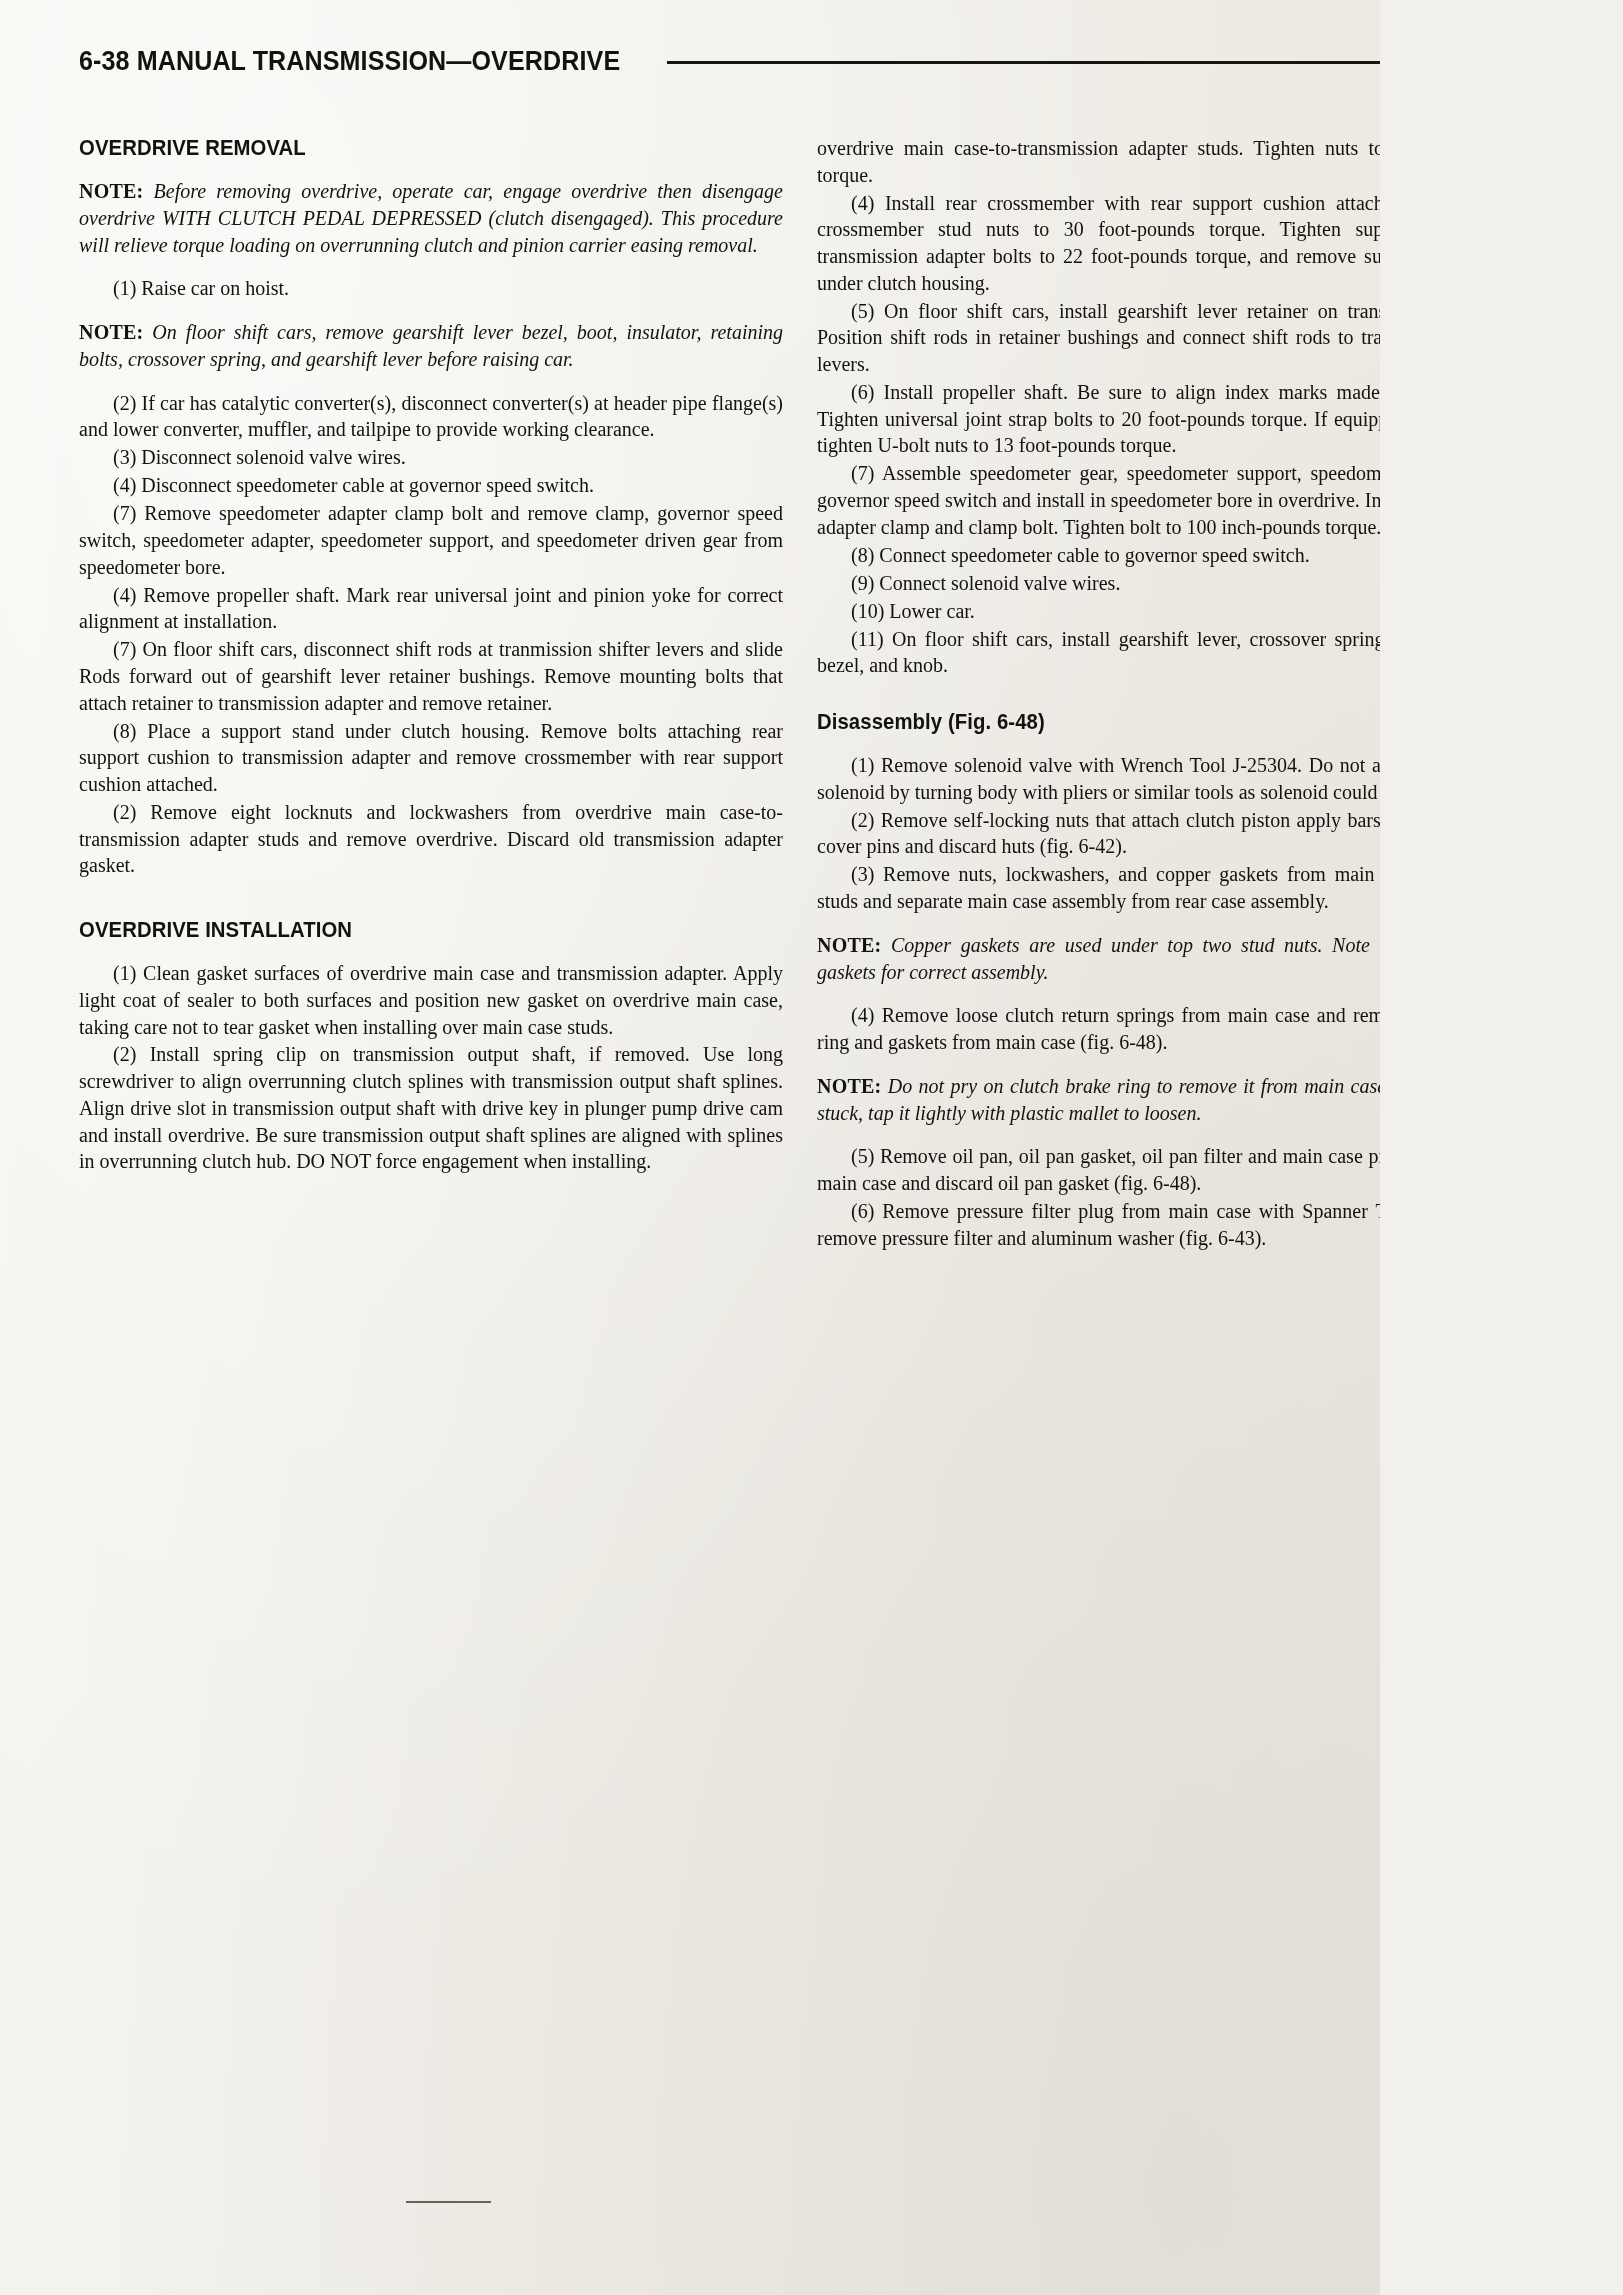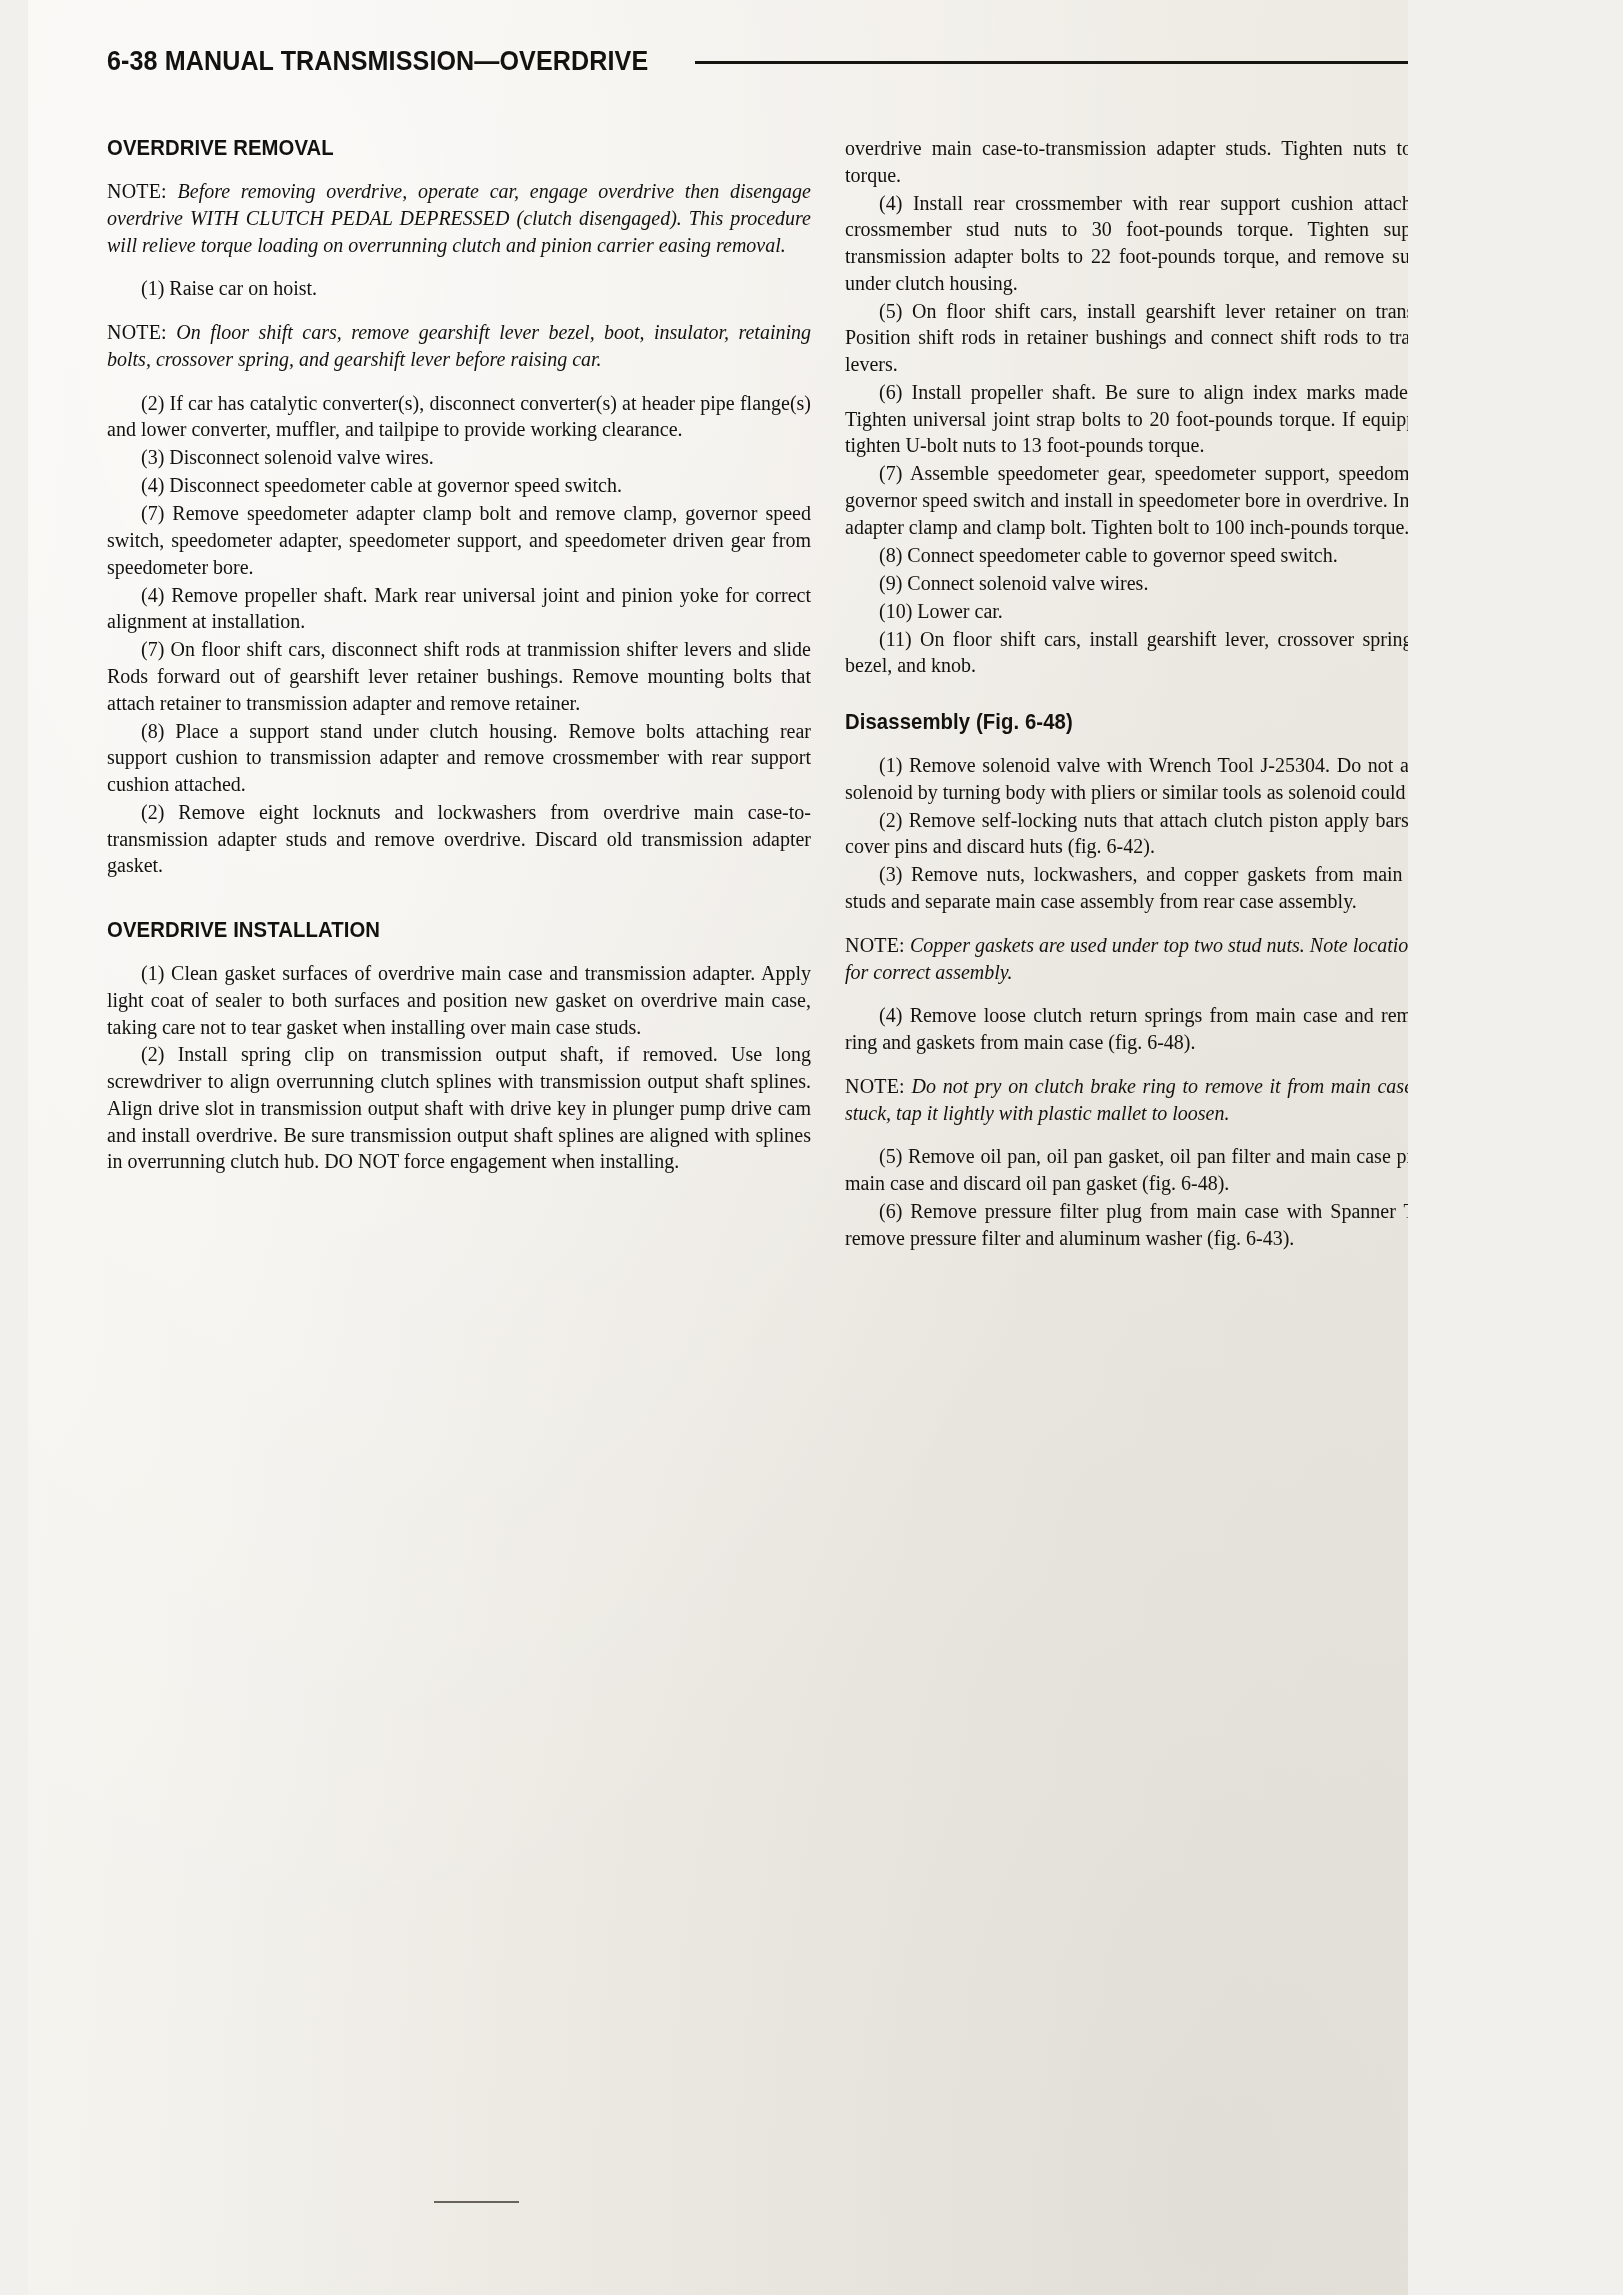--- a/index.html
+++ b/index.html
@@ -9,21 +9,20 @@
   }
   .page {
     position: relative;
     width: 1380px;
     height: 2295px;
     background: linear-gradient(95deg, #f7f5f1 0%, #f1efe9 40%, #ece9e2 100%);
     box-sizing: border-box;
     overflow: hidden;
     font-family: "Liberation Serif", serif;
     color: #14120f;
-    margin-left: 28px;
   }
   
   .page::before {
     content: "";
     position: absolute;
     inset: 0;
     background:
       radial-gradient(ellipse at 20% 10%, rgba(255,255,255,0.55), rgba(255,255,255,0) 60%),
       radial-gradient(ellipse at 85% 95%, rgba(140,134,120,0.12), rgba(255,255,255,0) 65%);
     pointer-events: none;
@@ -119,21 +118,21 @@
     text-indent: 34px;
   }
   p.note {
     font-style: italic;
     margin-top: 17px;
     margin-bottom: 17px;
     line-height: 1.34;
   }
   p.note .lbl {
     font-style: normal;
-    font-weight: normal;
+    font-weight: bold;
     font-family: "Liberation Serif", serif;
     letter-spacing: 0.2px;
   }
   p.gap-top { margin-top: 17px; }
 
   .footer-rule {
     position: absolute;
     left: 406px;
     bottom: 92px;
     width: 85px;

